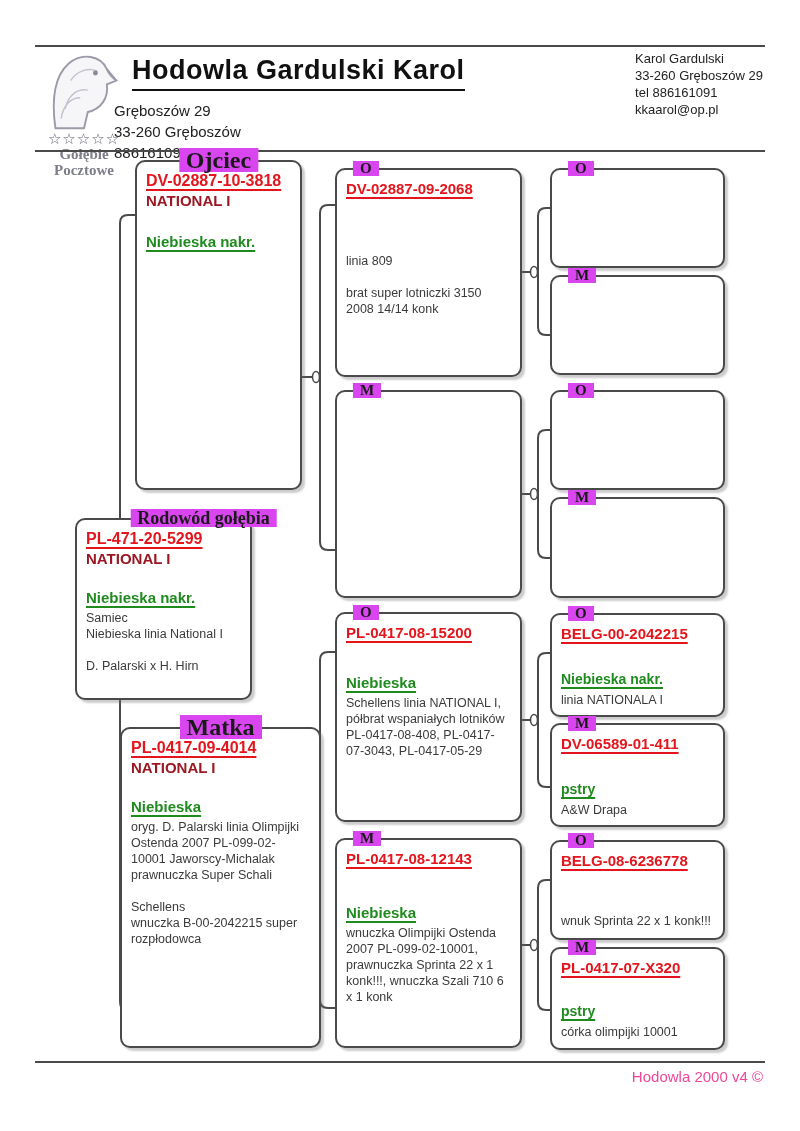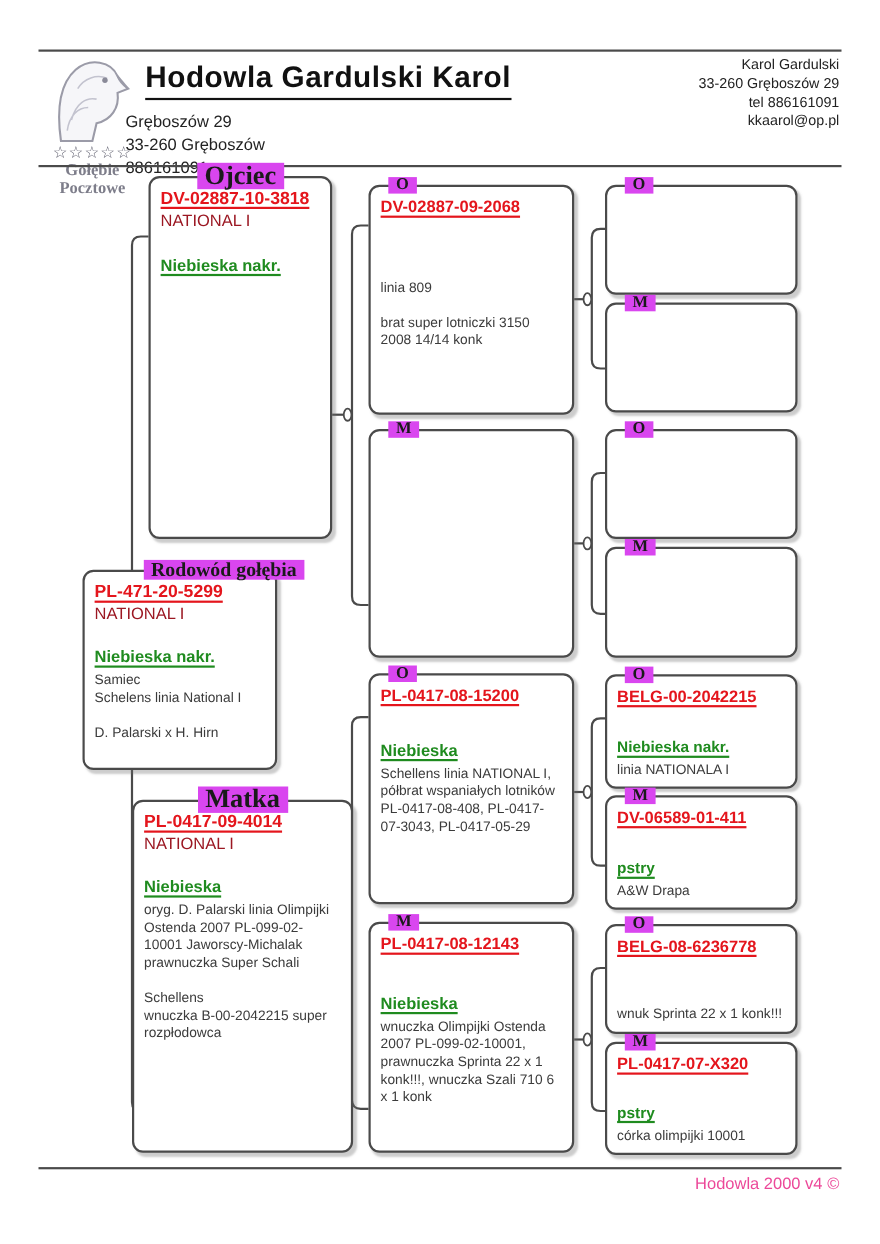--- a/index.html
+++ b/index.html
@@ -13,41 +13,41 @@
 
   
   #logo{position:absolute;left:36px;top:52px;width:96px;text-align:center;}
   #logo .stars{font-size:15px;letter-spacing:1px;color:#5f5f6e;line-height:14px;margin-top:-4px;}
   #logo .logo-text{font-family:"Liberation Serif",serif;font-weight:bold;color:#7d7d8a;
                    font-size:15px;line-height:16px;}
   #title{position:absolute;left:113px;top:55px;font-size:27px;font-weight:bold;color:#111;
          border-bottom:2px solid #111;padding-bottom:3px;letter-spacing:.5px;margin-left:19px;}
   #address{position:absolute;left:114px;top:100px;font-size:15px;line-height:21px;color:#222;white-space:pre-line;}
   #contact{position:absolute;right:37px;top:50px;font-size:13px;line-height:17px;color:#222;
-           text-align:right;white-space:pre-line;}
+           white-space:pre-line;}
 
   
   #footer-text{position:absolute;right:37px;top:1068px;font-size:15px;color:#ec4899;}
 
   
   #connectors{position:absolute;left:0;top:0;z-index:0;}
 
   
   .pbox{position:absolute;background:#fff;border:2px solid #4a4a4a;border-radius:10px;
         box-shadow:3px 3px 2px rgba(110,110,110,.35);z-index:1;box-sizing:border-box;}
   .pbox-label{position:absolute;background:#d946ef;padding:0 7px;font-family:"Liberation Serif",serif;
               font-weight:bold;color:#1a1a1a;white-space:nowrap;line-height:1;}
   .lbl-big{top:-14px;left:50%;transform:translateX(-50%);font-size:24px;}
   .lbl-root{top:-11px;left:50%;transform:translateX(-50%);font-size:18px;margin-left:40px;}
   .lbl-om{top:-9px;left:16px;font-size:15px;}
   .pbox-body{padding:9px 9px 6px 9px;}
   .ring{font-weight:bold;color:#e4151c;text-decoration:underline;text-decoration-thickness:2px;
         text-underline-offset:3px;font-size:15px;line-height:20px;}
   .gen1 .ring{font-size:16px;}
-  .strain{font-weight:normal;color:#9b1722;font-size:15px;line-height:19px;}
+  .strain{font-weight:bold;color:#9b1722;font-size:15px;line-height:19px;}
   .green{font-weight:bold;color:#1f8b1f;text-decoration:underline;text-decoration-thickness:2px;
          text-underline-offset:3px;font-size:15px;line-height:19px;}
   .small .green{font-size:14px;}
   .desc{font-size:12.5px;line-height:16px;color:#3b3b3b;white-space:pre-line;margin-top:3px;}
 
   
   #b-father{left:135px;top:160px;width:167px;height:330px;}
   #b-subject{left:75px;top:518px;width:177px;height:182px;}
   #b-mother{left:120px;top:727px;width:201px;height:321px;}
   #b-ff{left:335px;top:168px;width:187px;height:209px;}
@@ -148,21 +148,21 @@
     </div>
   </div>
 
   <div class="pbox gen1" id="b-subject">
     <span class="pbox-label lbl-root">Rodowód gołębia</span>
     <div class="pbox-body">
       <div class="ring">PL-471-20-5299</div>
       <div class="strain">NATIONAL I</div>
       <div class="green">Niebieska nakr.</div>
       <div class="desc">Samiec
-Schelens linia National I
+Niebieska linia National I
 
 D. Palarski x H. Hirn</div>
     </div>
   </div>
 
   <div class="pbox gen1" id="b-mother">
     <span class="pbox-label lbl-big">Matka</span>
     <div class="pbox-body">
       <div class="ring">PL-0417-09-4014</div>
       <div class="strain">NATIONAL I</div>

